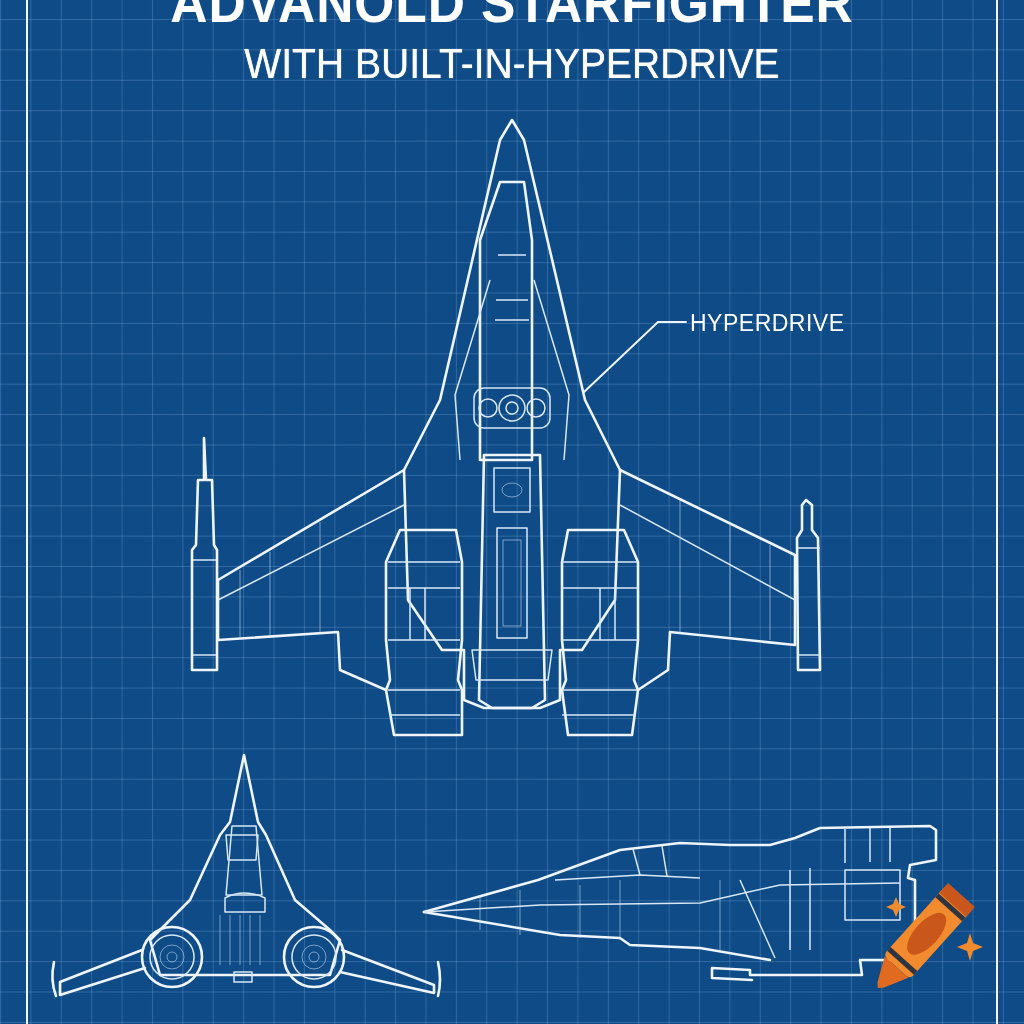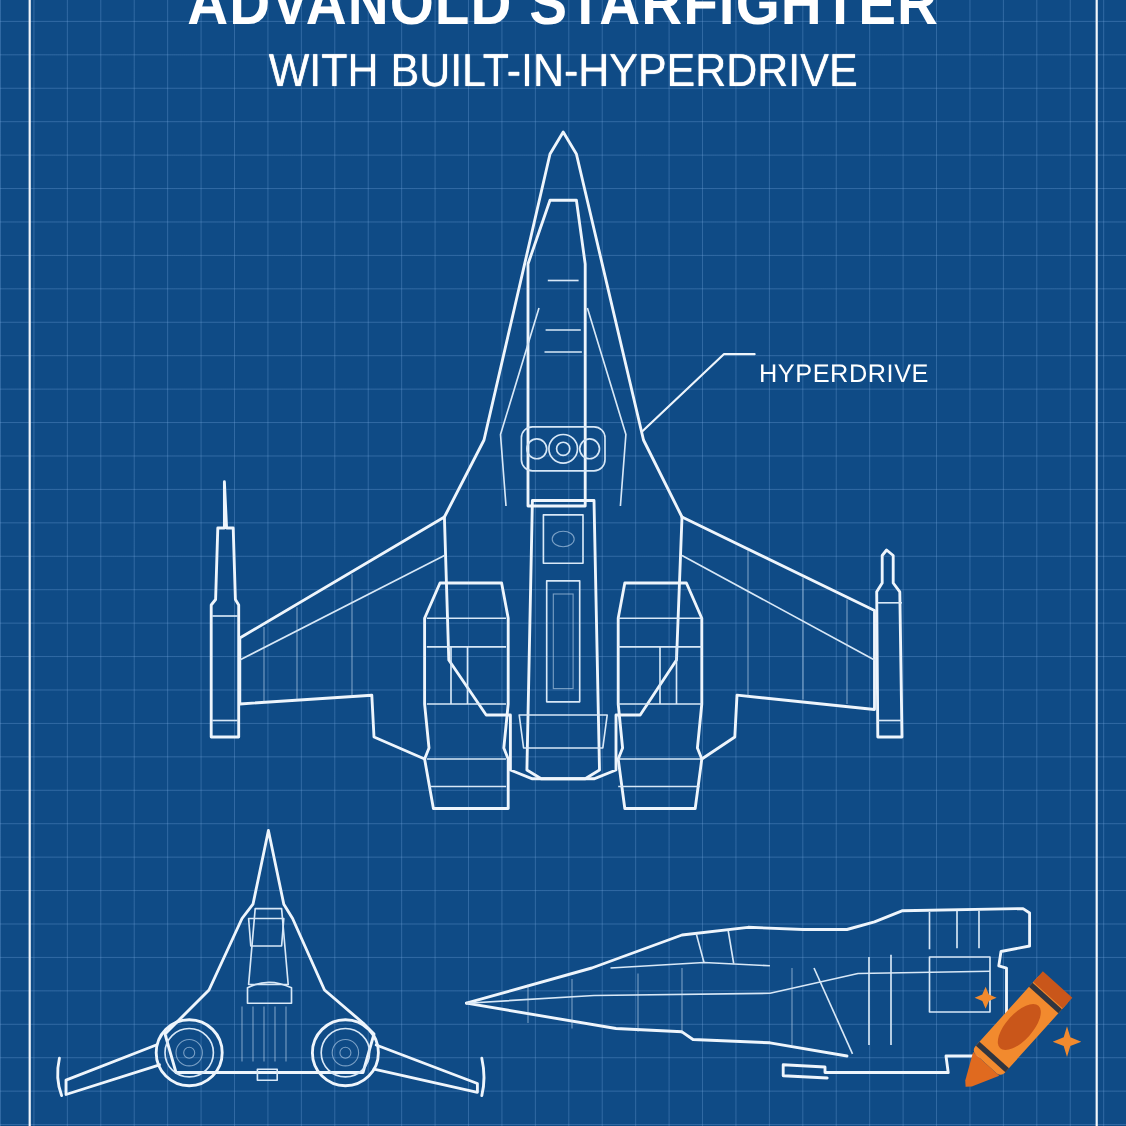--- a/index.html
+++ b/index.html
@@ -19,21 +19,21 @@
       font-size: 56px; font-weight: bold; color: #ffffff; letter-spacing: 1px;
       transform: scaleX(0.92); transform-origin: center;
     }
     .title-sub {
       position: absolute; left: 0; right: 0; top: 40px; text-align: center;
       font-size: 42px; font-weight: normal; color: #ffffff; letter-spacing: 0px;
       transform: scaleX(0.93); transform-origin: center;
       text-shadow: 0 0 1px #fff;
     }
     .callout {
-      position: absolute; left: 690px; top: 326px;
+      position: absolute; left: 690px; top: 310px;
       font-size: 23px; color: #ffffff; letter-spacing: 0.5px;
     }
     svg.drawing { position: absolute; left: 0; top: 0; }
     .ln { fill: none; stroke: #eef5fc; stroke-width: 2.6; stroke-linejoin: round; stroke-linecap: round; }
     .ln2 { fill: none; stroke: #d8e8f7; stroke-width: 1.5; stroke-linejoin: round; }
     .ln3 { fill: none; stroke: rgba(210,230,250,0.55); stroke-width: 1; }
   </style>
 </head>
 <body>
 

